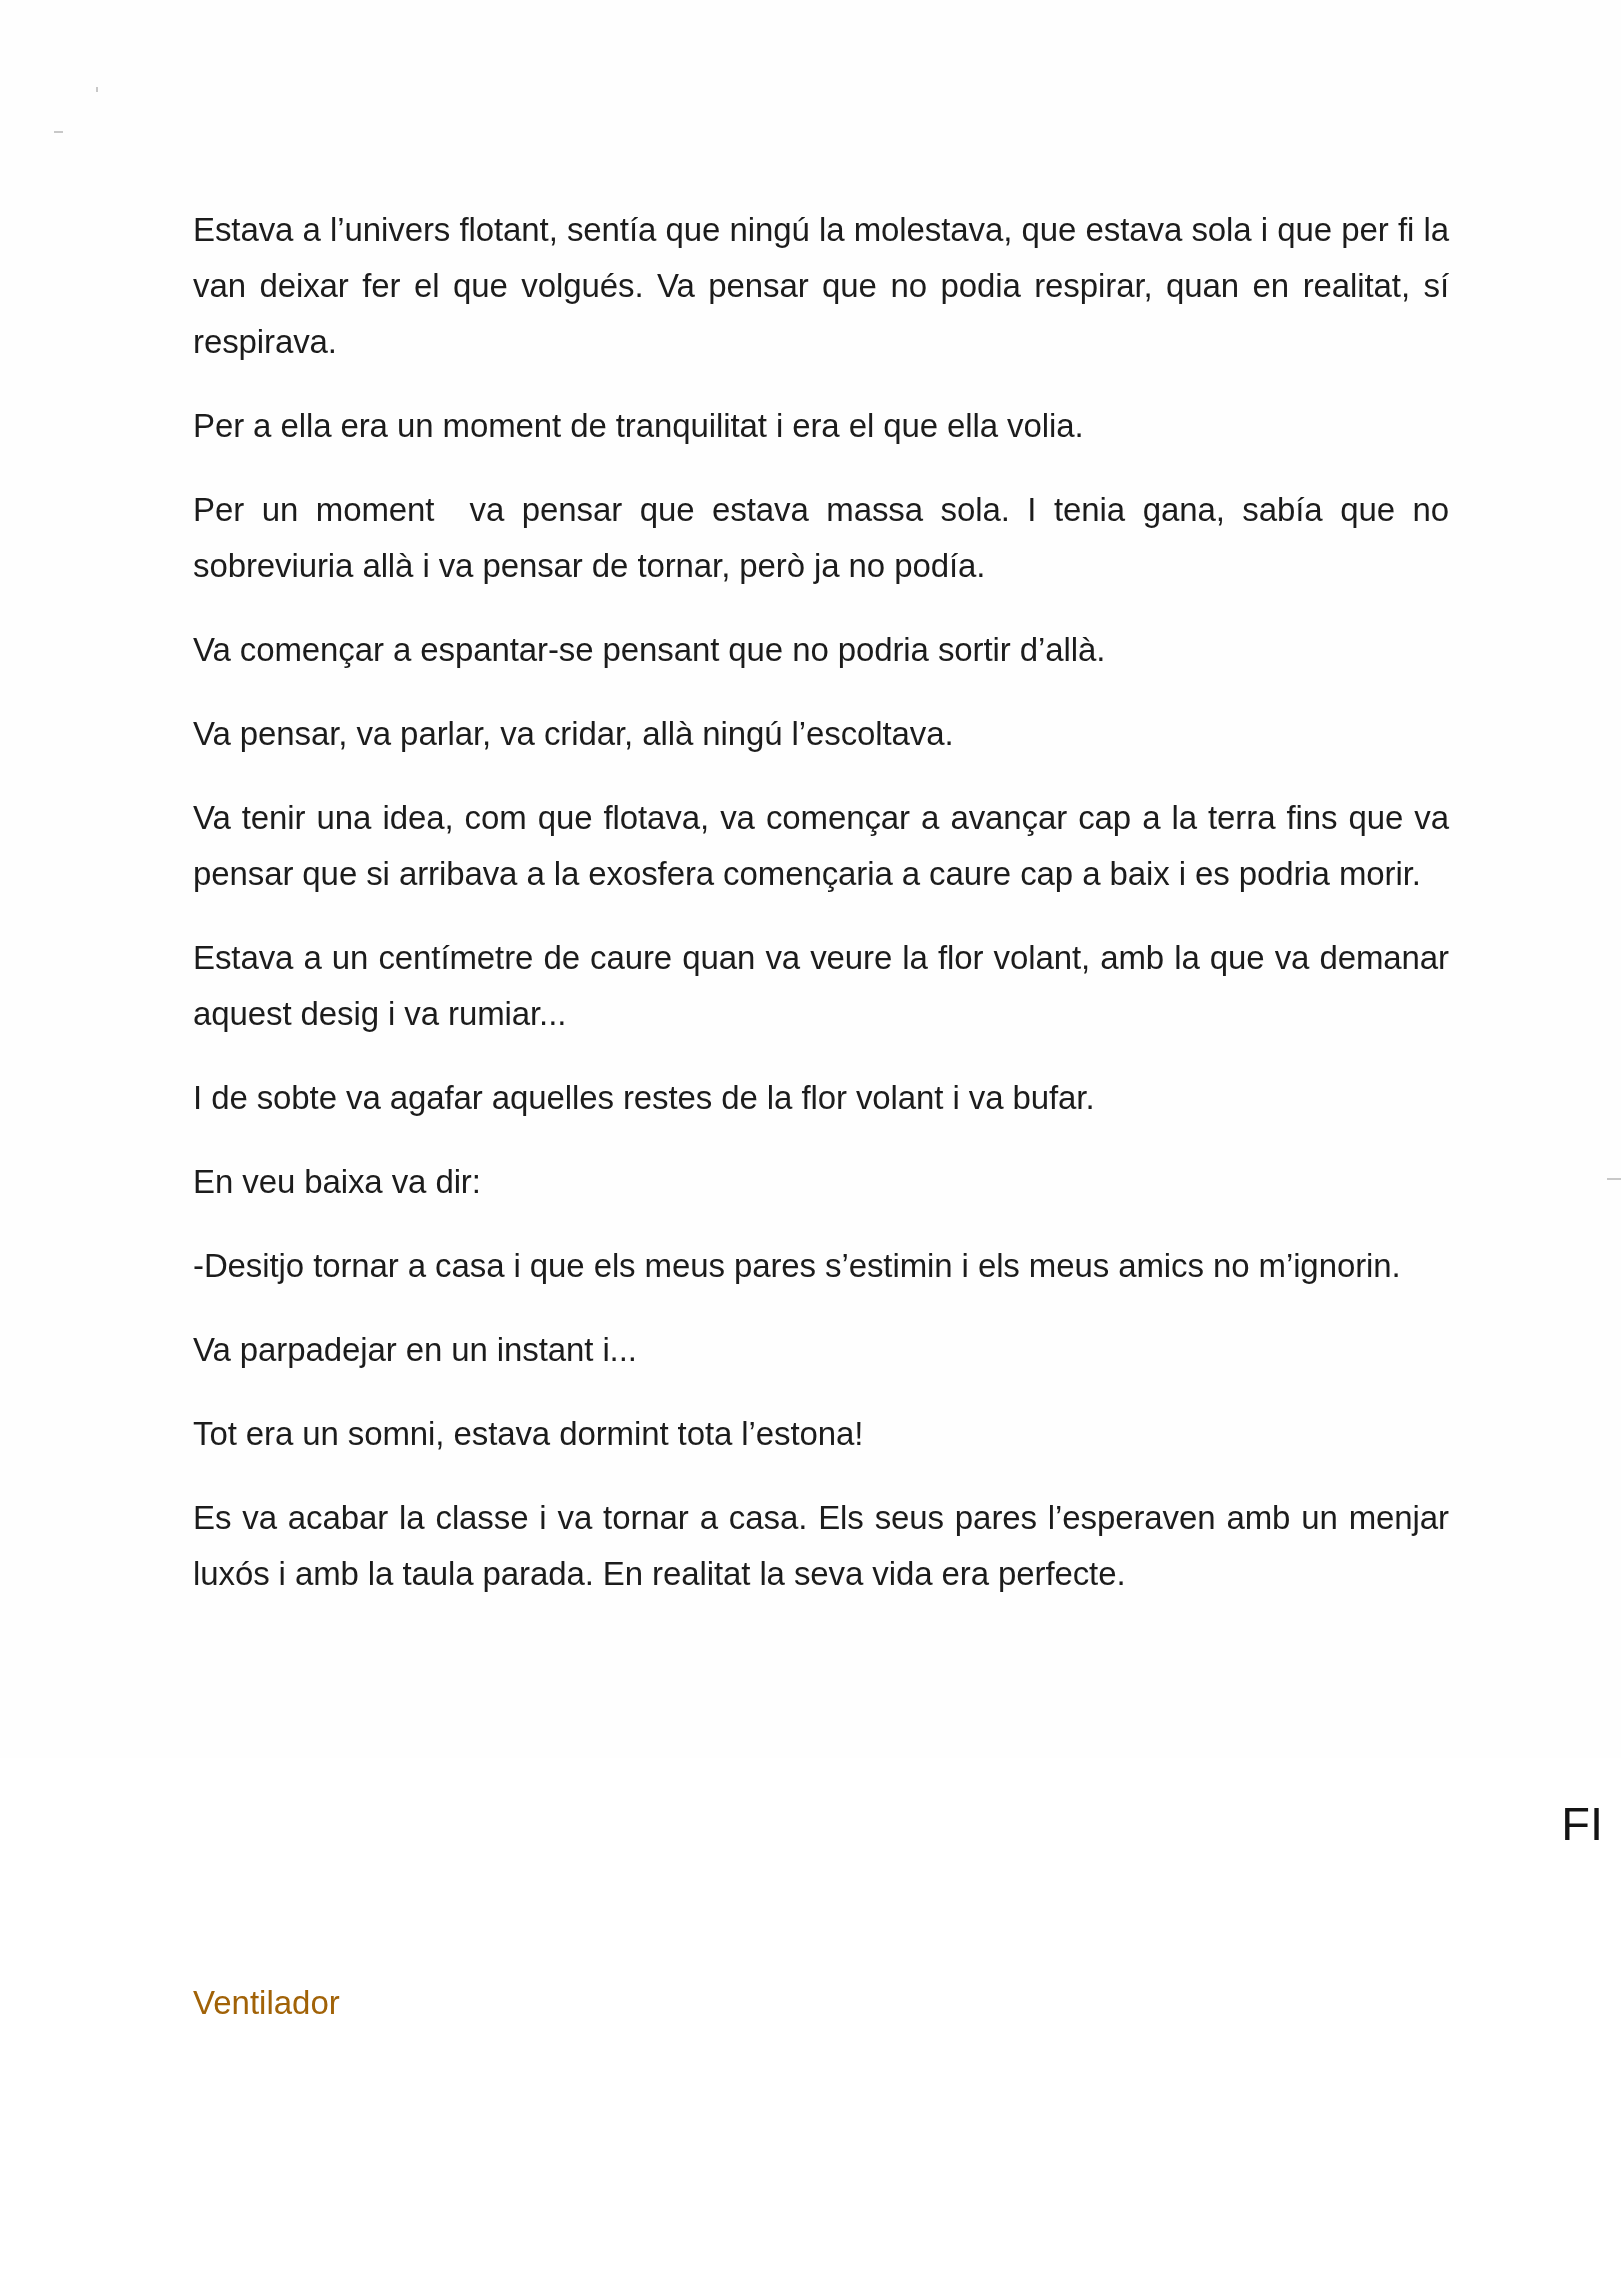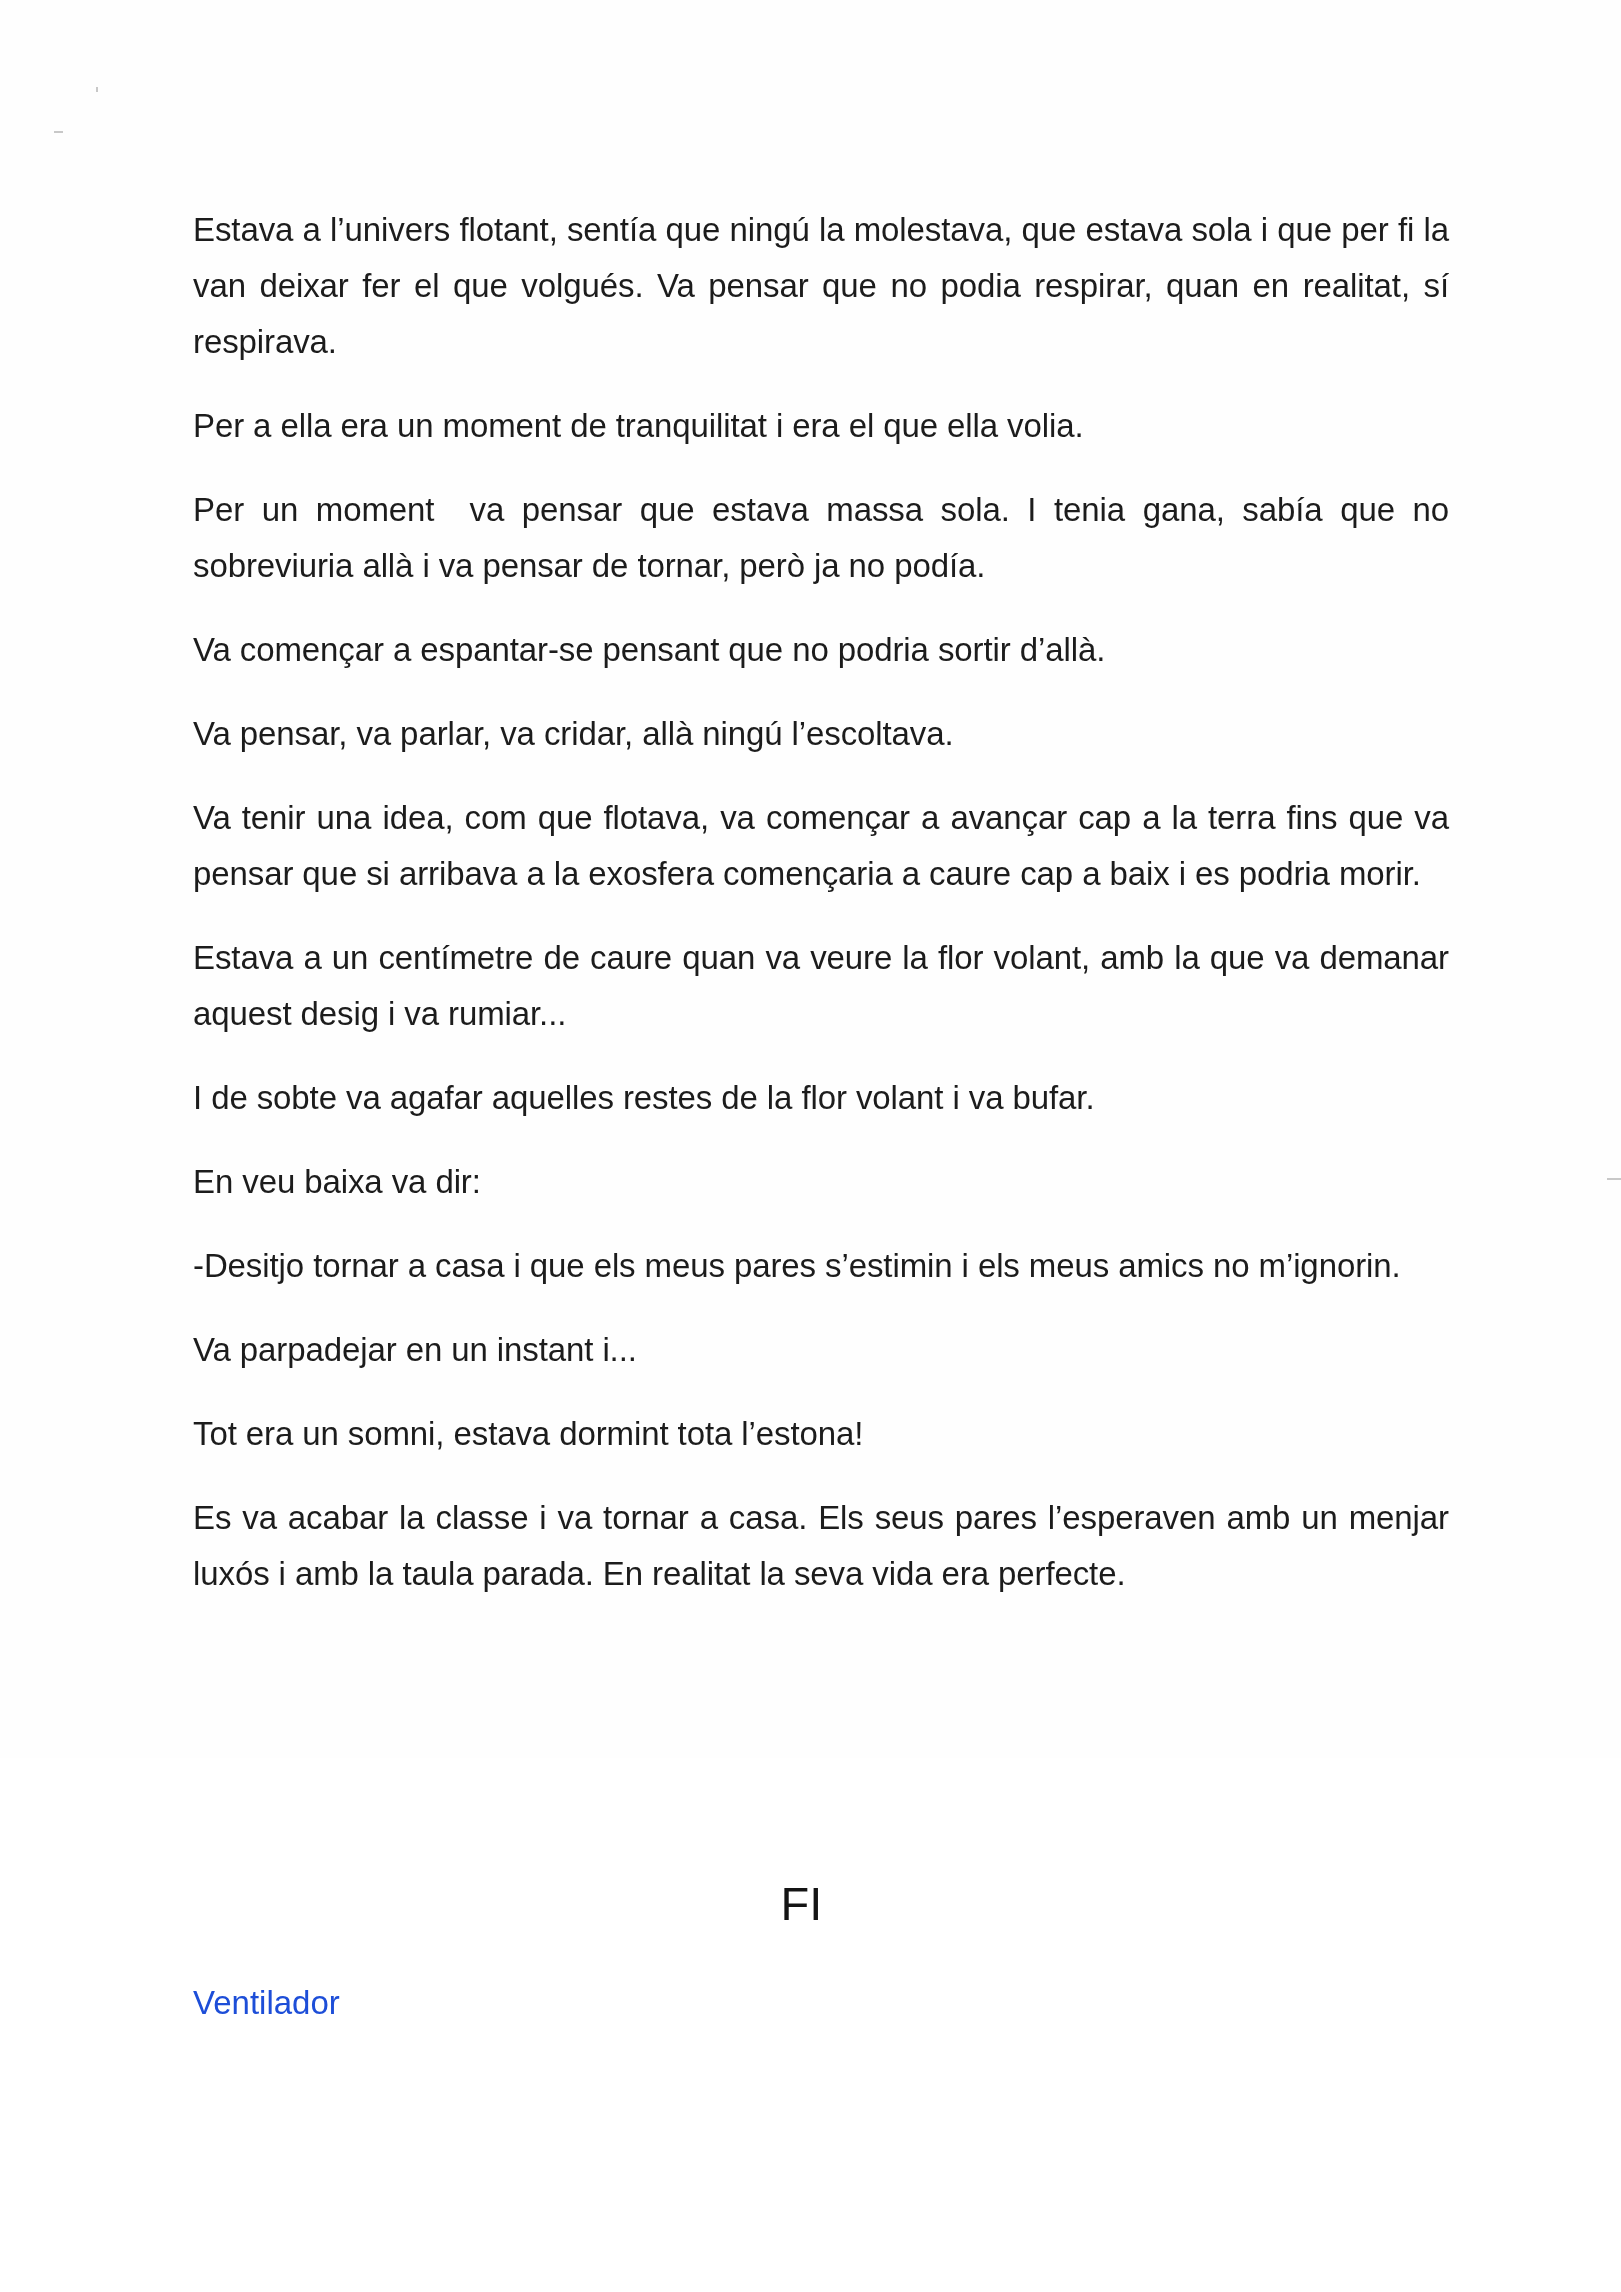--- a/index.html
+++ b/index.html
@@ -33,33 +33,33 @@
     line-height: 56px;
     margin: 0 0 28px 0;
     text-align: justify;
     white-space: pre-wrap;
     letter-spacing: -0.1px;
   }
   .fi {
     position: absolute;
     left: 0;
     width: 1603px;
-    top: 1872px;
-    text-align: center;
+    top: 1792px;
+    text-align: right;
     font-size: 47px;
     line-height: 63px;
     color: #141414;
   }
   .signature {
     position: absolute;
     left: 193px;
     top: 1976px;
     font-size: 33px;
     line-height: 54px;
-    color: #1d4ed8;
+    color: #a16207;
   }
   .scan-mark {
     position: absolute;
     background: #9a9a9a;
     opacity: 0.55;
   }
 </style>
 </head>
 <body>
 

